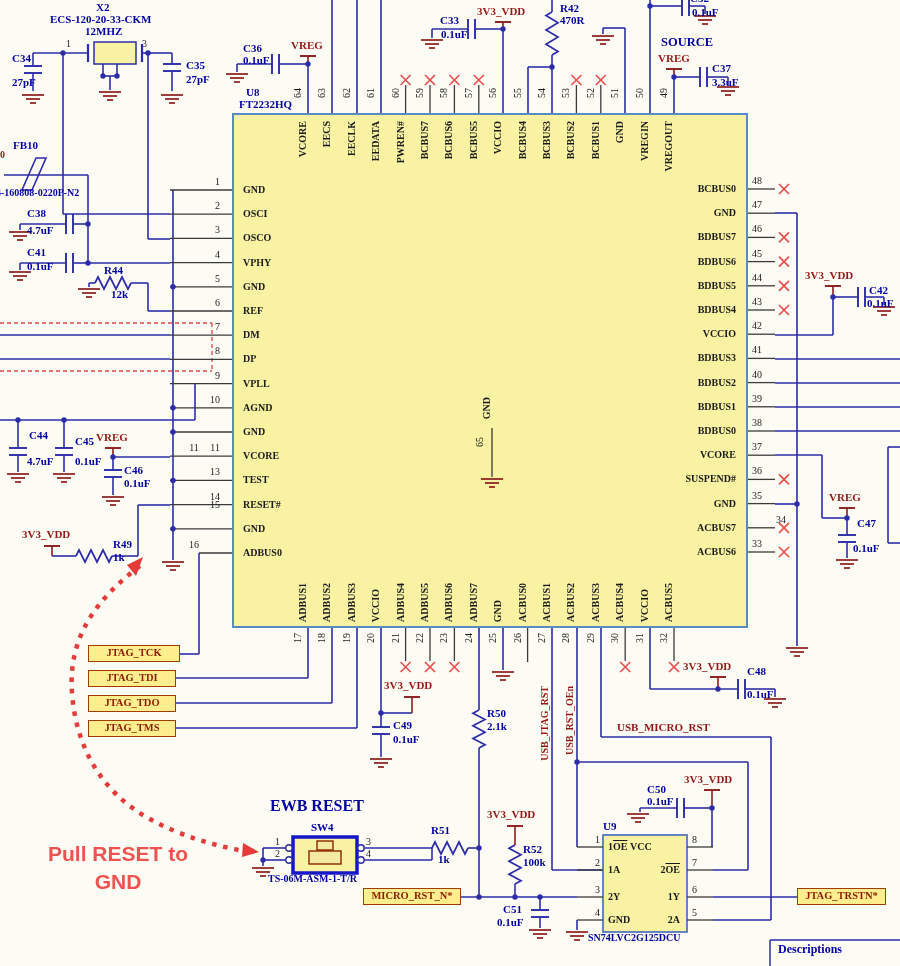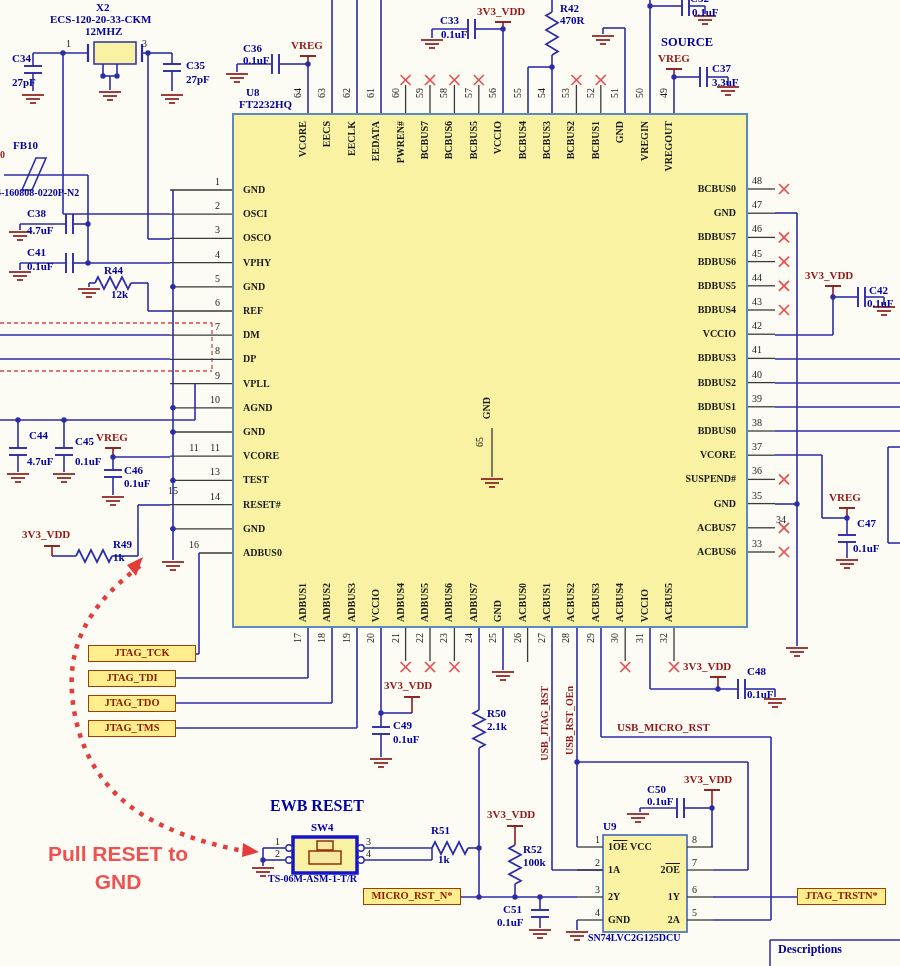--- a/index.html
+++ b/index.html
@@ -498,21 +498,21 @@
   <div class="lbl" style="left:113px;top:539px">R49</div>
   <div class="lbl" style="left:113px;top:552px">1k</div>
 
   <div class="lbl dr" style="left:805px;top:270px">3V3_VDD</div>
   <div class="lbl" style="left:869px;top:285px">C42</div>
   <div class="lbl" style="left:867px;top:298px">0.1uF</div>
   <div class="lbl dr" style="left:829px;top:492px">VREG</div>
   <div class="lbl" style="left:857px;top:518px">C47</div>
   <div class="lbl" style="left:853px;top:543px">0.1uF</div>
 
-  <div class="netbox" style="left:88px;top:645px;width:108px">JTAG_TCK</div>
+  <div class="netbox" style="left:88px;top:645px;width:92px">JTAG_TCK</div>
   <div class="netbox" style="left:88px;top:670px;width:88px">JTAG_TDI</div>
   <div class="netbox" style="left:88px;top:695px;width:88px">JTAG_TDO</div>
   <div class="netbox" style="left:88px;top:720px;width:88px">JTAG_TMS</div>
   <div class="lbl dr" style="left:384px;top:680px">3V3_VDD</div>
   <div class="lbl" style="left:393px;top:720px">C49</div>
   <div class="lbl" style="left:393px;top:734px">0.1uF</div>
   <div class="lbl" style="left:487px;top:708px">R50</div>
   <div class="lbl" style="left:487px;top:721px">2.1k</div>
   <div class="lbl dr v sm" style="left:540px;top:686px">USB_JTAG_RST</div>
   <div class="lbl dr v sm" style="left:565px;top:686px">USB_RST_OEn</div>
@@ -567,21 +567,21 @@
     <div class="pinnum" style="left:168px;top:393.79999999999995px;width:52px;text-align:right">10</div>
     <div class="pinname" style="left:243px;top:401.79999999999995px">AGND</div>
     <div class="pinnum" style="left:168px;top:442px;width:52px;text-align:center">11</div>
     <div class="pinname" style="left:243px;top:426px">GND</div>
     <div class="pinnum" style="left:168px;top:442.2px;width:52px;text-align:right">11</div>
     <div class="pinname" style="left:243px;top:450.2px">VCORE</div>
     <div class="pinnum" style="left:168px;top:466.4px;width:52px;text-align:right">13</div>
     <div class="pinname" style="left:243px;top:474.4px">TEST</div>
     <div class="pinnum" style="left:168px;top:490.59999999999997px;width:52px;text-align:right">14</div>
     <div class="pinname" style="left:243px;top:498.59999999999997px">RESET#</div>
-    <div class="pinnum" style="left:168px;top:485px;width:52px;text-align:left">15</div>
+    <div class="pinnum" style="left:168px;top:499px;width:52px;text-align:right">15</div>
     <div class="pinname" style="left:243px;top:522.8px">GND</div>
     <div class="pinnum" style="left:168px;top:539px;width:52px;text-align:center">16</div>
     <div class="pinname" style="left:243px;top:547px">ADBUS0</div>
     <div class="pinnum" style="left:752px;top:175px">48</div>
     <div class="pinname" style="left:608px;top:183px;width:128px;text-align:right">BCBUS0</div>
     <div class="pinnum" style="left:752px;top:199.2px">47</div>
     <div class="pinname" style="left:608px;top:207.2px;width:128px;text-align:right">GND</div>
     <div class="pinnum" style="left:752px;top:223.4px">46</div>
     <div class="pinname" style="left:608px;top:231.4px;width:128px;text-align:right">BDBUS7</div>
     <div class="pinnum" style="left:752px;top:247.60000000000002px">45</div>

